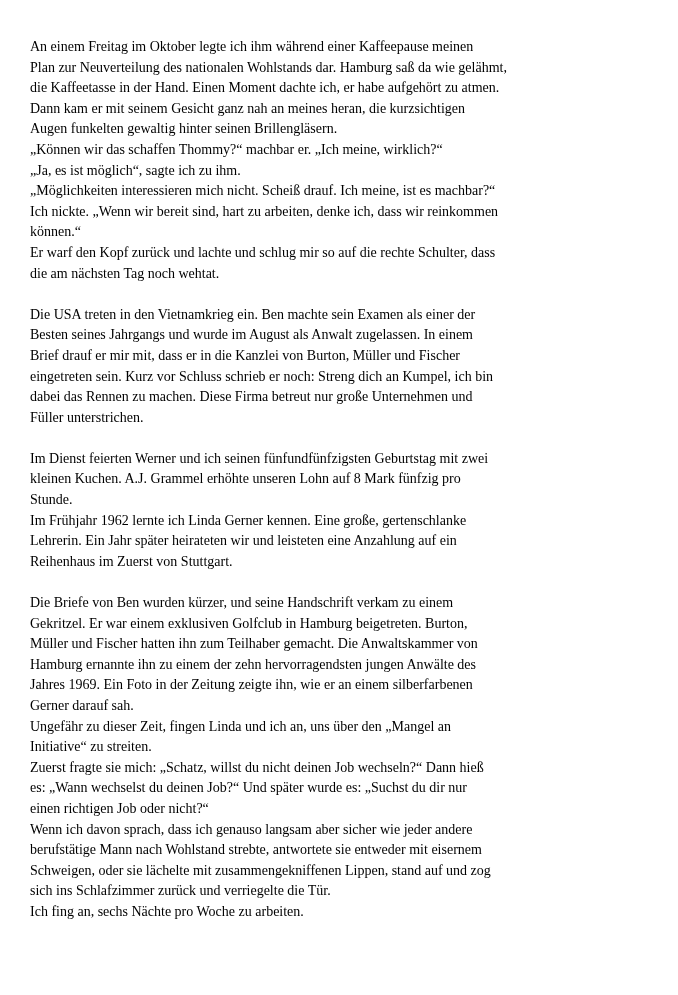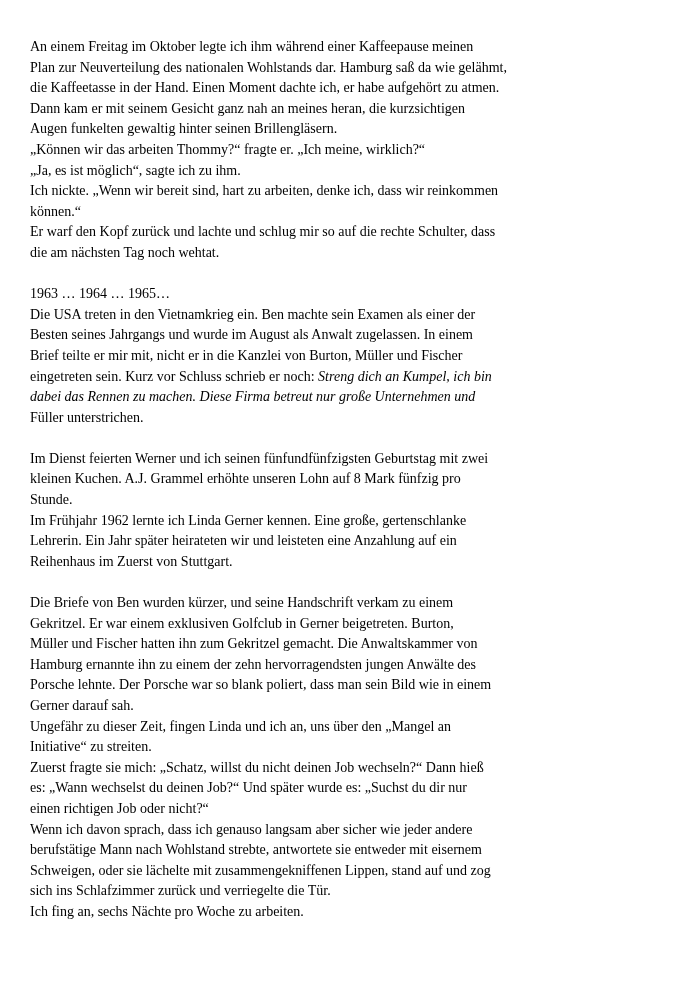--- a/index.html
+++ b/index.html
@@ -26,64 +26,63 @@
     margin: 0 0 20.6px 0;
   }
   .para:last-child {
     margin-bottom: 12px;
   }
   .line {
     line-height: 20.6px;
     white-space: nowrap;
   }
   .seg-italic {
-    font-style: italic;
   }
 </style>
 </head>
 <body>
 
 <div class="page">
   <div id="text-root">
       <div class="para">
         <div class="line"><span class="seg-normal">An einem Freitag im Oktober legte ich ihm während einer Kaffeepause meinen</span></div>
         <div class="line"><span class="seg-normal">Plan zur Neuverteilung des nationalen Wohlstands dar. Hamburg saß da wie gelähmt,</span></div>
         <div class="line"><span class="seg-normal">die Kaffeetasse in der Hand. Einen Moment dachte ich, er habe aufgehört zu atmen.</span></div>
         <div class="line"><span class="seg-normal">Dann kam er mit seinem Gesicht ganz nah an meines heran, die kurzsichtigen</span></div>
         <div class="line"><span class="seg-normal">Augen funkelten gewaltig hinter seinen Brillengläsern.</span></div>
-        <div class="line"><span class="seg-normal">„Können wir das arbeiten Thommy?“ fragte er. „Ich meine, wirklich?“</span></div>
+        <div class="line"><span class="seg-normal">„Können wir das schaffen Thommy?“ machbar er. „Ich meine, wirklich?“</span></div>
         <div class="line"><span class="seg-normal">„Ja, es ist möglich“, sagte ich zu ihm.</span></div>
+        <div class="line"><span class="seg-normal">„Möglichkeiten interessieren mich nicht. Scheiß drauf. Ich meine, ist es machbar?“</span></div>
         <div class="line"><span class="seg-normal">Ich nickte. „Wenn wir bereit sind, hart zu arbeiten, denke ich, dass wir reinkommen</span></div>
         <div class="line"><span class="seg-normal">können.“</span></div>
         <div class="line"><span class="seg-normal">Er warf den Kopf zurück und lachte und schlug mir so auf die rechte Schulter, dass</span></div>
         <div class="line"><span class="seg-normal">die am nächsten Tag noch wehtat.</span></div>
       </div>
       <div class="para">
-        <div class="line"><span class="seg-normal">1963 … 1964 … 1965…</span></div>
         <div class="line"><span class="seg-normal">Die USA treten in den Vietnamkrieg ein. Ben machte sein Examen als einer der</span></div>
         <div class="line"><span class="seg-normal">Besten seines Jahrgangs und wurde im August als Anwalt zugelassen. In einem</span></div>
-        <div class="line"><span class="seg-normal">Brief teilte er mir mit, nicht er in die Kanzlei von Burton, Müller und Fischer</span></div>
+        <div class="line"><span class="seg-normal">Brief drauf er mir mit, dass er in die Kanzlei von Burton, Müller und Fischer</span></div>
         <div class="line"><span class="seg-normal">eingetreten sein. Kurz vor Schluss schrieb er noch: </span><span class="seg-italic">Streng dich an Kumpel, ich bin</span></div>
         <div class="line"><span class="seg-italic">dabei das Rennen zu machen. Diese Firma betreut nur große Unternehmen und</span></div>
         <div class="line"><span class="seg-normal">Füller unterstrichen.</span></div>
       </div>
       <div class="para">
         <div class="line"><span class="seg-normal">Im Dienst feierten Werner und ich seinen fünfundfünfzigsten Geburtstag mit zwei</span></div>
         <div class="line"><span class="seg-normal">kleinen Kuchen. A.J. Grammel erhöhte unseren Lohn auf 8 Mark fünfzig pro</span></div>
         <div class="line"><span class="seg-normal">Stunde.</span></div>
         <div class="line"><span class="seg-normal">Im Frühjahr 1962 lernte ich Linda Gerner kennen. Eine große, gertenschlanke</span></div>
         <div class="line"><span class="seg-normal">Lehrerin. Ein Jahr später heirateten wir und leisteten eine Anzahlung auf ein</span></div>
         <div class="line"><span class="seg-normal">Reihenhaus im Zuerst von Stuttgart.</span></div>
       </div>
       <div class="para">
         <div class="line"><span class="seg-normal">Die Briefe von Ben wurden kürzer, und seine Handschrift verkam zu einem</span></div>
-        <div class="line"><span class="seg-normal">Gekritzel. Er war einem exklusiven Golfclub in Gerner beigetreten. Burton,</span></div>
-        <div class="line"><span class="seg-normal">Müller und Fischer hatten ihn zum Gekritzel gemacht. Die Anwaltskammer von</span></div>
+        <div class="line"><span class="seg-normal">Gekritzel. Er war einem exklusiven Golfclub in Hamburg beigetreten. Burton,</span></div>
+        <div class="line"><span class="seg-normal">Müller und Fischer hatten ihn zum Teilhaber gemacht. Die Anwaltskammer von</span></div>
         <div class="line"><span class="seg-normal">Hamburg ernannte ihn zu einem der zehn hervorragendsten jungen Anwälte des</span></div>
-        <div class="line"><span class="seg-normal">Porsche lehnte. Der Porsche war so blank poliert, dass man sein Bild wie in einem</span></div>
+        <div class="line"><span class="seg-normal">Jahres 1969. Ein Foto in der Zeitung zeigte ihn, wie er an einem silberfarbenen</span></div>
         <div class="line"><span class="seg-normal">Gerner darauf sah.</span></div>
         <div class="line"><span class="seg-normal">Ungefähr zu dieser Zeit, fingen Linda und ich an, uns über den „Mangel an</span></div>
         <div class="line"><span class="seg-normal">Initiative“ zu streiten.</span></div>
         <div class="line"><span class="seg-normal">Zuerst fragte sie mich: „Schatz, willst du nicht deinen Job wechseln?“ Dann hieß</span></div>
         <div class="line"><span class="seg-normal">es: „Wann wechselst du deinen Job?“ Und später wurde es: „Suchst du dir nur</span></div>
         <div class="line"><span class="seg-normal">einen richtigen Job oder nicht?“</span></div>
         <div class="line"><span class="seg-normal">Wenn ich davon sprach, dass ich genauso langsam aber sicher wie jeder andere</span></div>
         <div class="line"><span class="seg-normal">berufstätige Mann nach Wohlstand strebte, antwortete sie entweder mit eisernem</span></div>
         <div class="line"><span class="seg-normal">Schweigen, oder sie lächelte mit zusammengekniffenen Lippen, stand auf und zog</span></div>
         <div class="line"><span class="seg-normal">sich ins Schlafzimmer zurück und verriegelte die Tür.</span></div>

